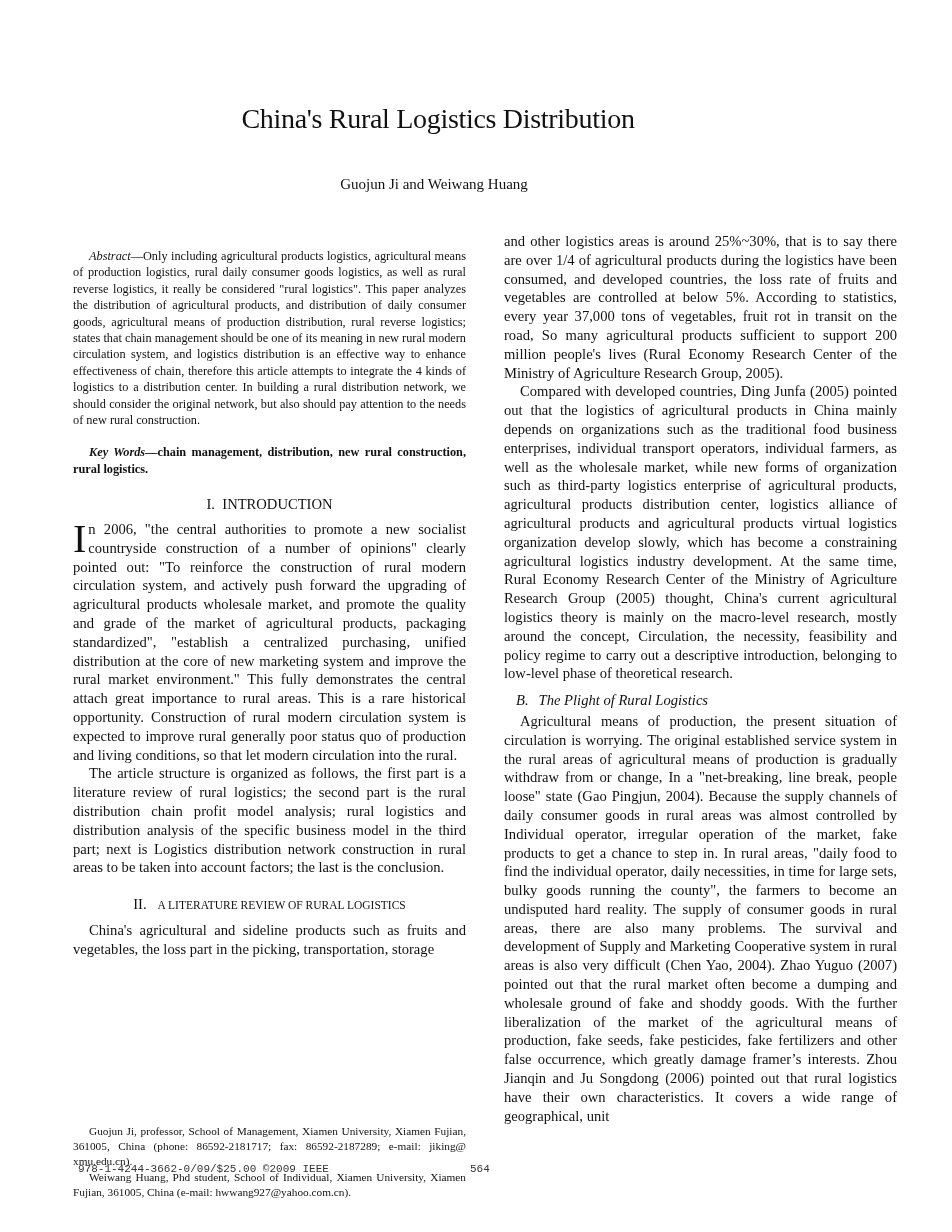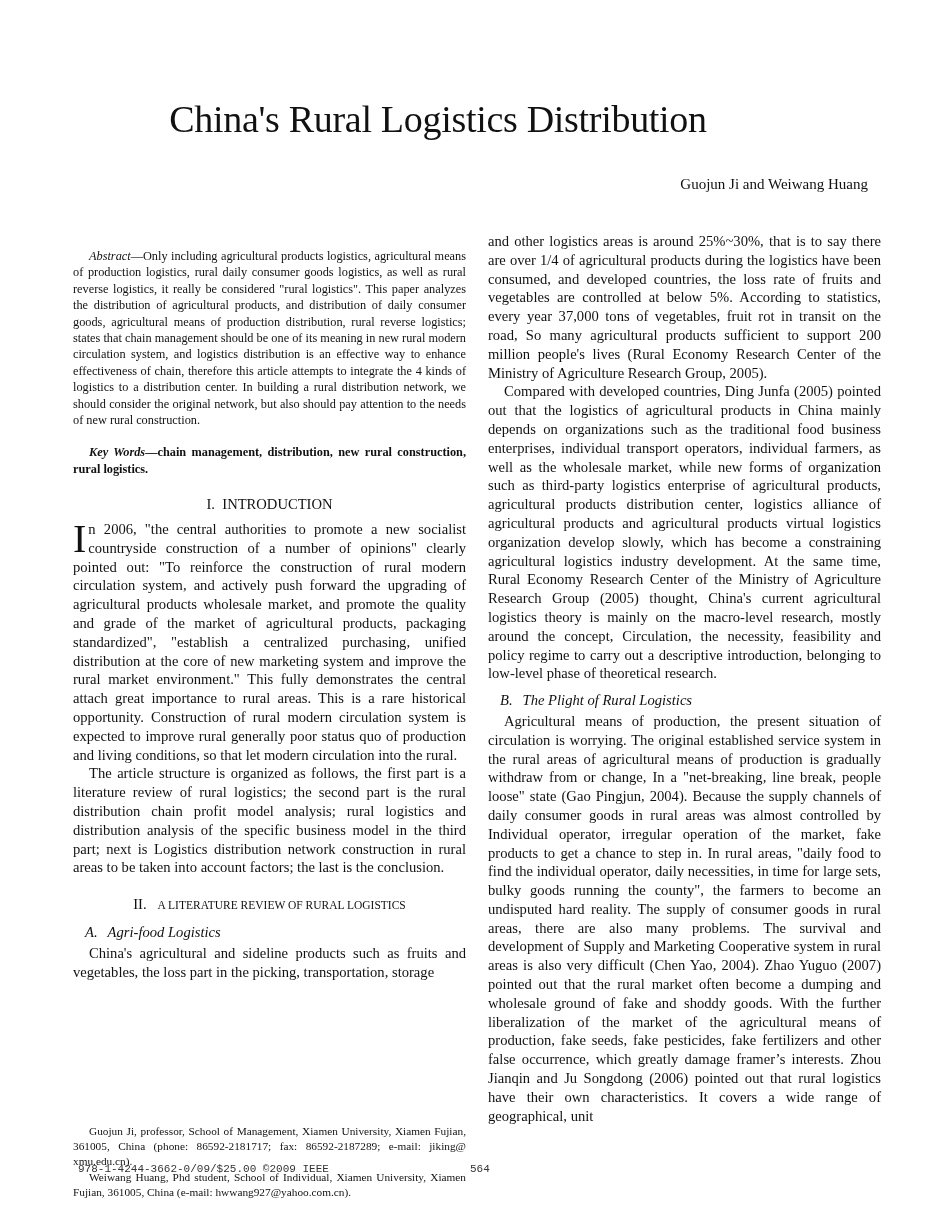--- a/index.html
+++ b/index.html
@@ -1,21 +1,21 @@
 <!DOCTYPE html>
 <html><head>
 <meta charset="utf-8">
 <style>
   html, body { margin: 0; padding: 0; background: #ffffff; }
   body { width: 952px; height: 1232px; position: relative; overflow: hidden; color: #111; font-family: "Liberation Serif", serif; }
-  .title { position: absolute; top: 96px; left: 0; width: 876px; text-align: center; font-size: 38px; line-height: 46px; letter-spacing: -0.3px; }
-  .authors { position: absolute; top: 174px; left: 0; width: 868px; text-align: right; font-size: 15px; line-height: 20px; }
+  .title { position: absolute; top: 96px; left: 0; width: 876px; text-align: center; font-size: 28px; line-height: 46px; letter-spacing: -0.3px; }
+  .authors { position: absolute; top: 174px; left: 0; width: 868px; text-align: center; font-size: 15px; line-height: 20px; }
   .col { position: absolute; top: 230px; width: 393px; font-size: 14.6px; line-height: 18.8px; text-align: justify; }
   .col.left { left: 73px; }
-  .col.right { left: 488px; top: 232px; }
+  .col.right { left: 504px; top: 232px; }
   .abstract { font-weight: normal; font-size: 12.3px; line-height: 16.4px; text-indent: 16px; margin: 18px 0 0 0; }
   .abstract .lbl { font-style: italic; }
   .keywords { font-weight: bold; font-size: 12.3px; line-height: 16.4px; text-indent: 16px; margin: 16px 0 0 0; }
   .keywords .lbl { font-style: italic; }
   .sec-head { text-align: center; font-size: 14.6px; margin: 18px 0 6px 0; }
   .sec-head.small .txt { font-size: 11.5px; }
   p { margin: 0; }
   .indent { text-indent: 16px; }
   .dropcap { float: left; font-size: 40px; line-height: 34px; margin: 2px 2px 0 0; }
   .subhead { font-style: italic; margin: 8px 0 2px 12px; font-size: 14.6px; }
@@ -37,23 +37,20 @@
 
   <div class="sec-head">
     <span>I.</span>&nbsp;&nbsp;<span>INTRODUCTION</span>
   </div>
   <p><span class="dropcap">I</span><span>n 2006, "the central authorities to promote a new socialist countryside construction of a number of opinions" clearly pointed out: "To reinforce the construction of rural modern circulation system, and actively push forward the upgrading of agricultural products wholesale market, and promote the quality and grade of the market of agricultural products, packaging standardized", "establish a centralized purchasing, unified distribution at the core of new marketing system and improve the rural market environment." This fully demonstrates the central attach great importance to rural areas. This is a rare historical opportunity. Construction of rural modern circulation system is expected to improve rural generally poor status quo of production and living conditions, so that let modern circulation into the rural.</span></p>
   <p class="indent">The article structure is organized as follows, the first part is a literature review of rural logistics; the second part is the rural distribution chain profit model analysis; rural logistics and distribution analysis of the specific business model in the third part; next is Logistics distribution network construction in rural areas to be taken into account factors; the last is the conclusion.</p>
 
   <div class="sec-head small" style="">
     <span>II.</span>&nbsp;&nbsp;&nbsp;<span class="txt">A LITERATURE REVIEW OF RURAL LOGISTICS</span>
   </div>
-  <div class="subhead">
-    <span class="num">A.</span><span>Agri-food Logistics</span>
-  </div>
   <p class="indent">China's agricultural and sideline products such as fruits and vegetables, the loss part in the picking, transportation, storage</p>
 </div>
 
 <div class="col right">
   <p>and other logistics areas is around 25%~30%, that is to say there are over 1/4 of agricultural products during the logistics have been consumed, and developed countries, the loss rate of fruits and vegetables are controlled at below 5%. According to statistics, every year 37,000 tons of vegetables, fruit rot in transit on the road, So many agricultural products sufficient to support 200 million people's lives (Rural Economy Research Center of the Ministry of Agriculture Research Group, 2005).</p>
   <p class="indent">Compared with developed countries, Ding Junfa (2005) pointed out that the logistics of agricultural products in China mainly depends on organizations such as the traditional food business enterprises, individual transport operators, individual farmers, as well as the wholesale market, while new forms of organization such as third-party logistics enterprise of agricultural products, agricultural products distribution center, logistics alliance of agricultural products and agricultural products virtual logistics organization develop slowly, which has become a constraining agricultural logistics industry development. At the same time, Rural Economy Research Center of the Ministry of Agriculture Research Group (2005) thought, China's current agricultural logistics theory is mainly on  the macro-level research, mostly around the concept, Circulation, the necessity, feasibility and policy regime to carry out a descriptive introduction, belonging to low-level phase of theoretical research.</p>
   <div class="subhead">
     <span class="num">B.</span><span>The Plight of Rural Logistics</span>
   </div>
   <p class="indent">Agricultural means of production, the present situation of circulation is worrying. The original established service system in the rural areas of agricultural means of production is gradually withdraw from or change, In a "net-breaking, line break, people loose" state (Gao Pingjun, 2004). Because the supply channels of daily consumer goods in rural areas was almost controlled by Individual operator, irregular operation of the market, fake products to get a chance to step in. In rural areas, "daily food to find the individual operator, daily necessities, in time for large sets, bulky goods running the county", the farmers to become an undisputed hard reality. The supply of consumer goods in rural areas, there are also many problems. The survival and development of Supply and Marketing Cooperative system in rural areas is also very difficult (Chen Yao, 2004). Zhao Yuguo (2007) pointed out that the rural market often become a dumping and wholesale ground of fake and shoddy goods. With the further liberalization of the market of the agricultural means of production, fake seeds, fake pesticides, fake fertilizers and other false occurrence, which greatly damage framer’s interests. Zhou Jianqin and Ju Songdong (2006) pointed out that rural logistics have their own characteristics. It covers a wide range of geographical, unit</p>

